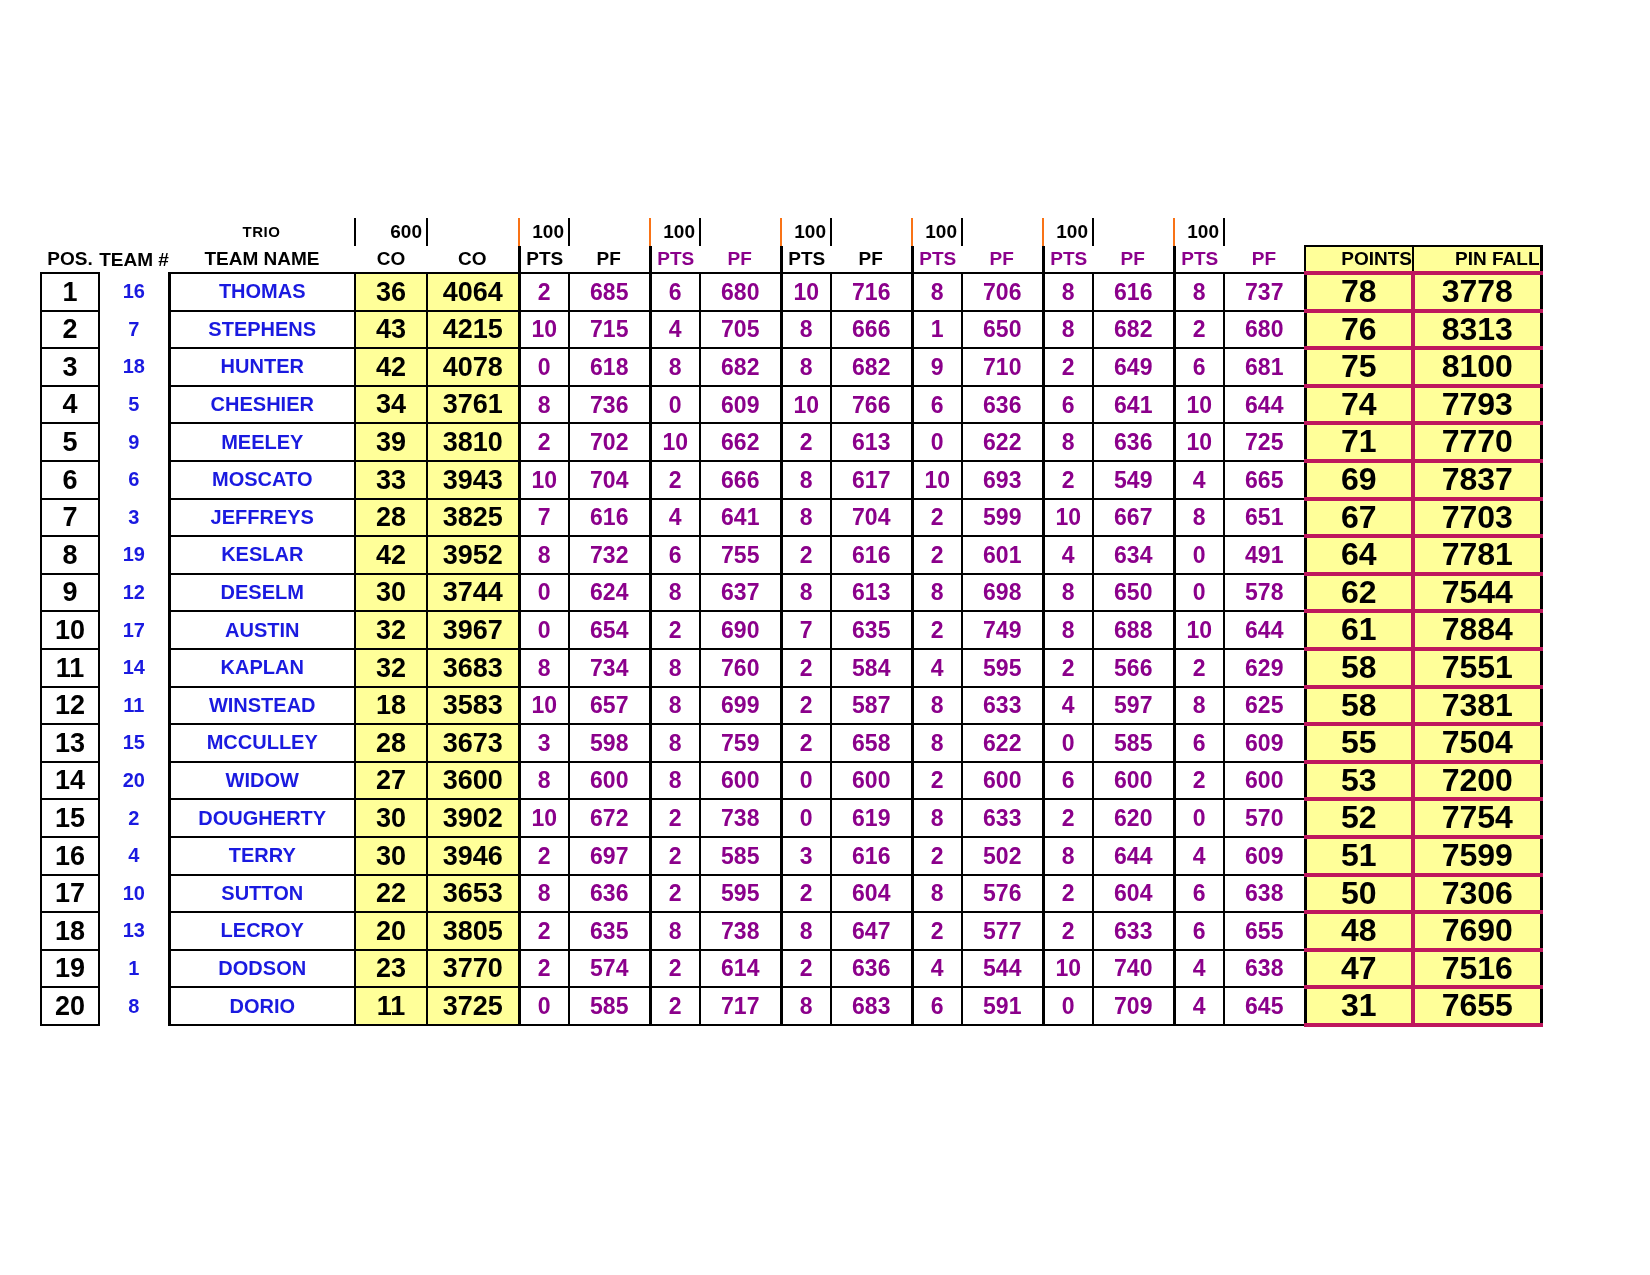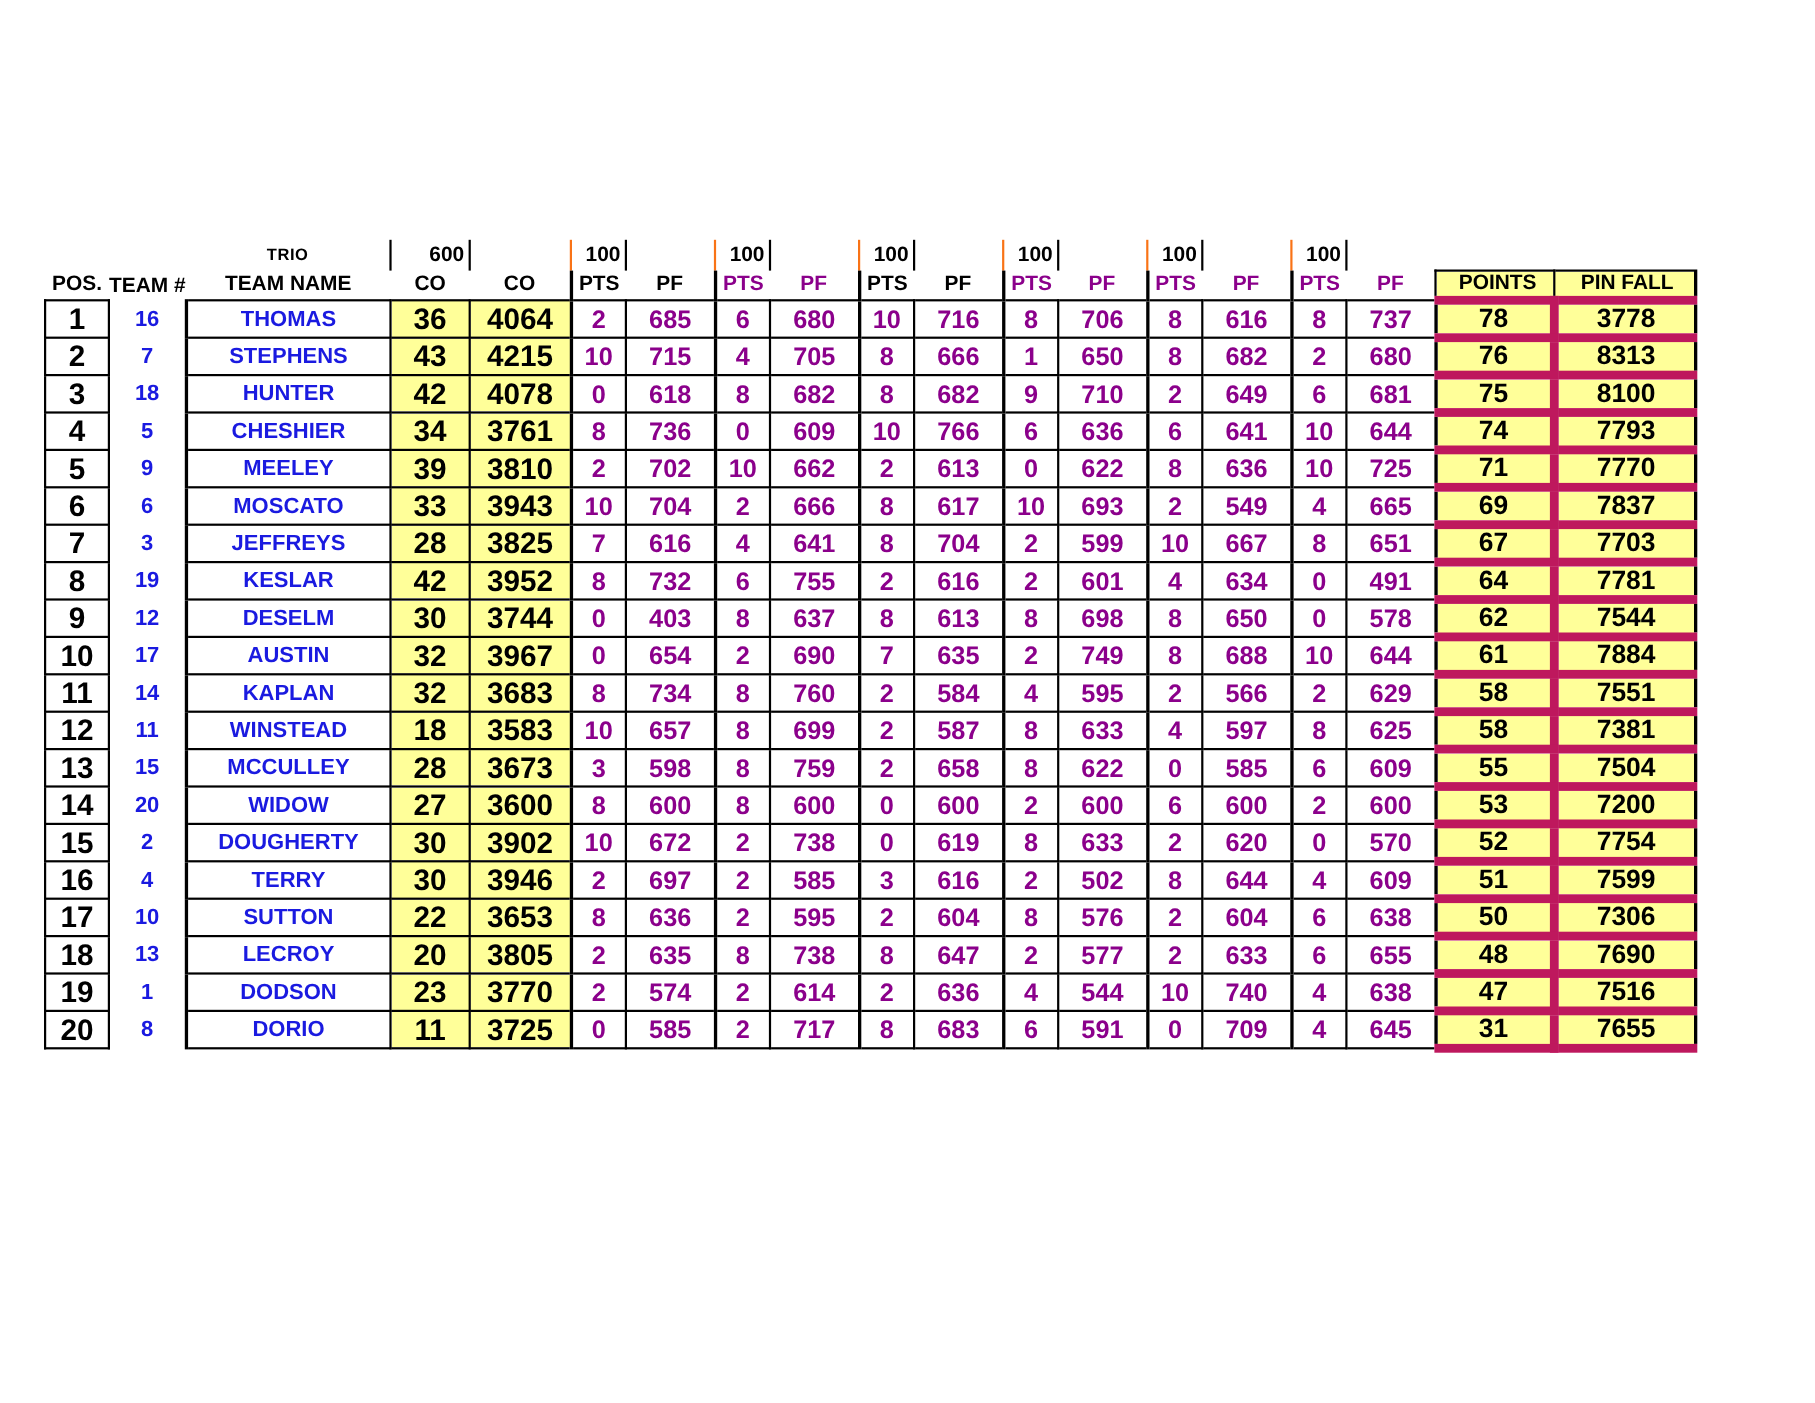--- a/index.html
+++ b/index.html
@@ -29,32 +29,32 @@
   .h-point{font-size:19px;border-left:2px solid #000;border-right:2px solid #000}
   .h-pinfall{font-size:19px;border-right:2px solid #000}
   .h-game{font-size:19px}
   .h-game.accent{color:var(--purple)}
   .h-col{font-size:19px}
   .h-ptspf{font-size:19px}
   .h-ptspf.glh{border-left:3px solid #000}
   .h-ptspf.purple{color:var(--purple)}
   .h-grand{background:var(--yellow);font-size:20px;text-align:left;padding-left:5px;
            border:2px solid #000;border-top:4px solid #000;border-right:3px solid #000}
-  .h-gcol{background:var(--yellow);font-size:19px;text-align:center;padding-left:5px;
+  .h-gcol{background:var(--yellow);font-size:19px;text-align:right;padding-left:5px;
           border:2px solid #000}
   .h-gcol.r{border-right:3px solid #000}
 
   
   .pos{border:2px solid #000;font-size:27px}
   .tnum{border:none;color:var(--blue);font-size:20px}
   .tname{border:2px solid #000;border-left:3px solid #000;color:var(--blue);font-size:20px}
   .co{border:2px solid #000;background:var(--yellow);font-size:27px}
   .g{border:2px solid #000;color:var(--purple);font-size:23px}
   .g.gl{border-left:3px solid #000}
-  .gt{border:8px solid #be185d;background:var(--yellow);font-size:24px}
+  .gt{border:4px solid #be185d;background:var(--yellow);font-size:32px}
   .gt.gtl{border-left:3px solid #000}
   .gt.gtr{border-right:3px solid #000}
 </style>
 </head>
 <body>
 
 <div class="canvas">
   <table class="sheet">
     <colgroup>
       <col style="width:58px">
@@ -290,21 +290,21 @@
           <td class="gt gtl">64</td>
           <td class="gt gtr">7781</td>
         </tr>
         <tr>
           <td class="pos">9</td>
           <td class="tnum">12</td>
           <td class="tname">DESELM</td>
           <td class="co">30</td>
           <td class="co">3744</td>
           <td class="g gl">0</td>
-          <td class="g">403</td>
+          <td class="g">624</td>
           <td class="g gl">8</td>
           <td class="g">637</td>
           <td class="g gl">8</td>
           <td class="g">613</td>
           <td class="g gl">8</td>
           <td class="g">698</td>
           <td class="g gl">8</td>
           <td class="g">650</td>
           <td class="g gl">0</td>
           <td class="g">578</td>

